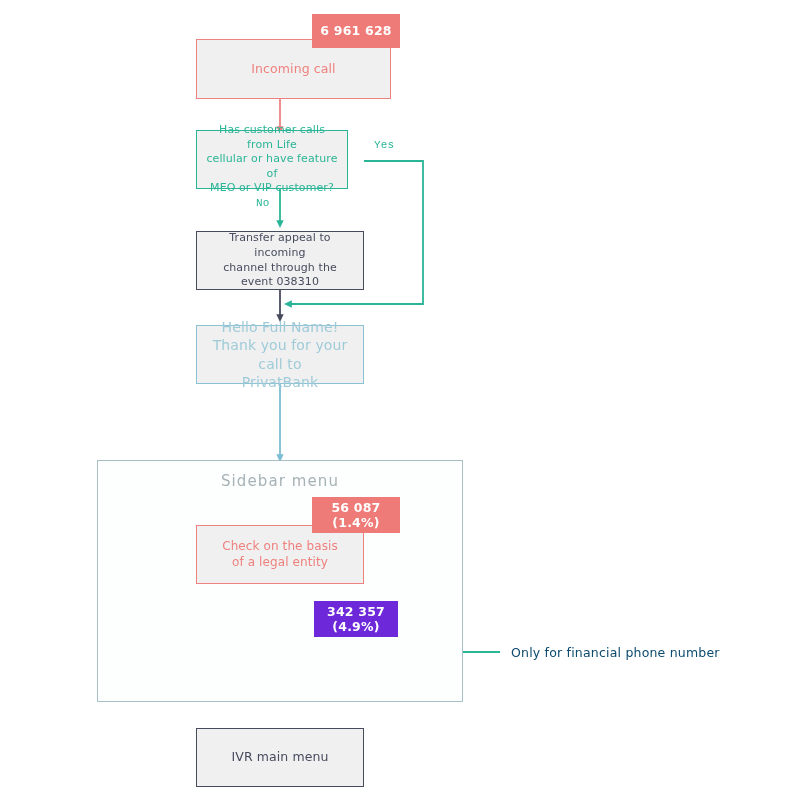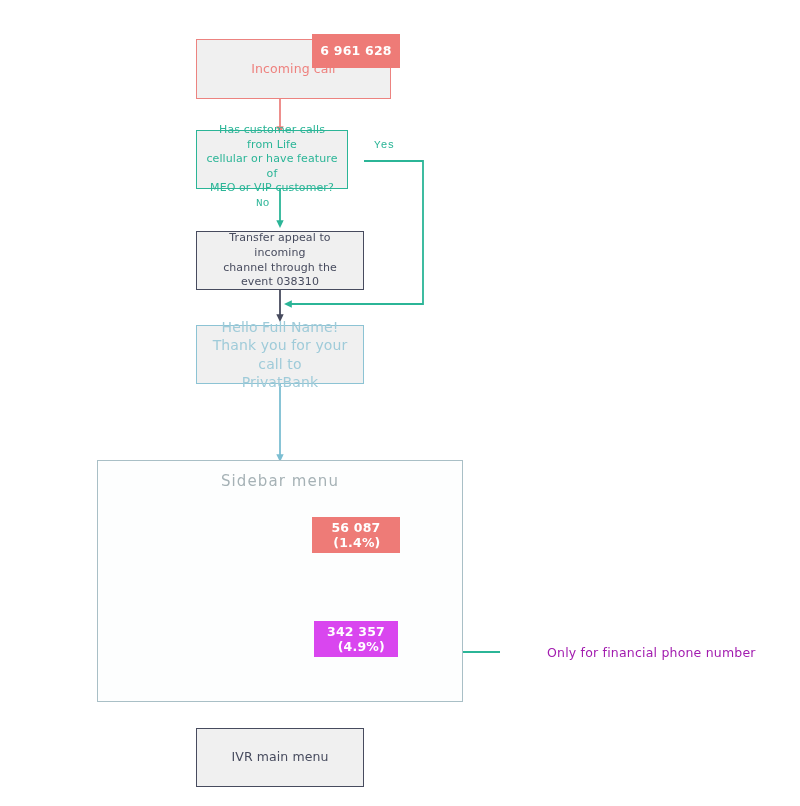--- a/index.html
+++ b/index.html
@@ -61,30 +61,29 @@
     border: 1.6px solid #8cc3d4;
     color: #9fcbd9;
   }
 
   .badge {
     position: absolute;
     box-sizing: border-box;
     display: flex;
     align-items: center;
     justify-content: center;
-    text-align: right;
+    text-align: center;
     color: #ffffff;
     font-weight: bold;
     line-height: 1.22;
     white-space: pre-line;
     letter-spacing: 0.2px;
-    margin-top: 20px;
   }
   .badge-coral { background: #ee7b77; }
-  .badge-green { background: #d946ef; }
+  .badge-green { background: #6d28d9; }
 
   .container-box {
     position: absolute;
     box-sizing: border-box;
     border: 1.4px solid #a9bfc6;
     background: #fdfefe;
   }
   .container-title {
     position: absolute;
     text-align: center;
@@ -94,24 +93,23 @@
   }
 
   .edge-label {
     position: absolute;
     color: #2bb597;
     letter-spacing: 0.2px;
     font-family: Liberation Mono, monospace;
   }
   .note-text {
     position: absolute;
-    color: #a21caf;
+    color: #0c4a6e;
     letter-spacing: 0.2px;
     white-space: nowrap;
-    margin-left: 36px;
   }
 </style>
 </head>
 <body>
 
 <div id="canvas">
 
   <svg class="svg-layer" viewBox="0 0 800 806" width="800" height="806">
     <defs>
       <marker id="ah-coral" markerWidth="9" markerHeight="9" refX="4.2" refY="4.5" orient="auto" markerUnits="userSpaceOnUse">
@@ -162,20 +160,24 @@
 channel through the
 event 038310</span>
   </div>
 
   <div class="node n-blue" style="left:196px; top:325px; width:168px; height:59px; font-size:14px;">
     <span class="node-text">Hello Full Name!
 Thank you for your call to
 PrivatBank</span>
   </div>
 
+  <div class="node n-coral" style="left:196px; top:525px; width:168px; height:59px; font-size:12px;">
+    <span class="node-text">Check on the basis
+of a legal entity</span>
+  </div>
   <div class="badge badge-coral" style="left:312px; top:497px; width:88px; height:36px; font-size:12.5px;">56 087
 (1.4%)</div>
 
   <div class="badge badge-green" style="left:314px; top:601px; width:84px; height:36px; font-size:12.5px;">342 357
 (4.9%)</div>
 
   <div class="note-text" style="left:511px; top:645px; font-size:12.5px;">Only for financial phone number</div>
 
   <div class="node n-dark" style="left:196px; top:728px; width:168px; height:59px; font-size:12.5px;">
     <span class="node-text">IVR main menu</span>

